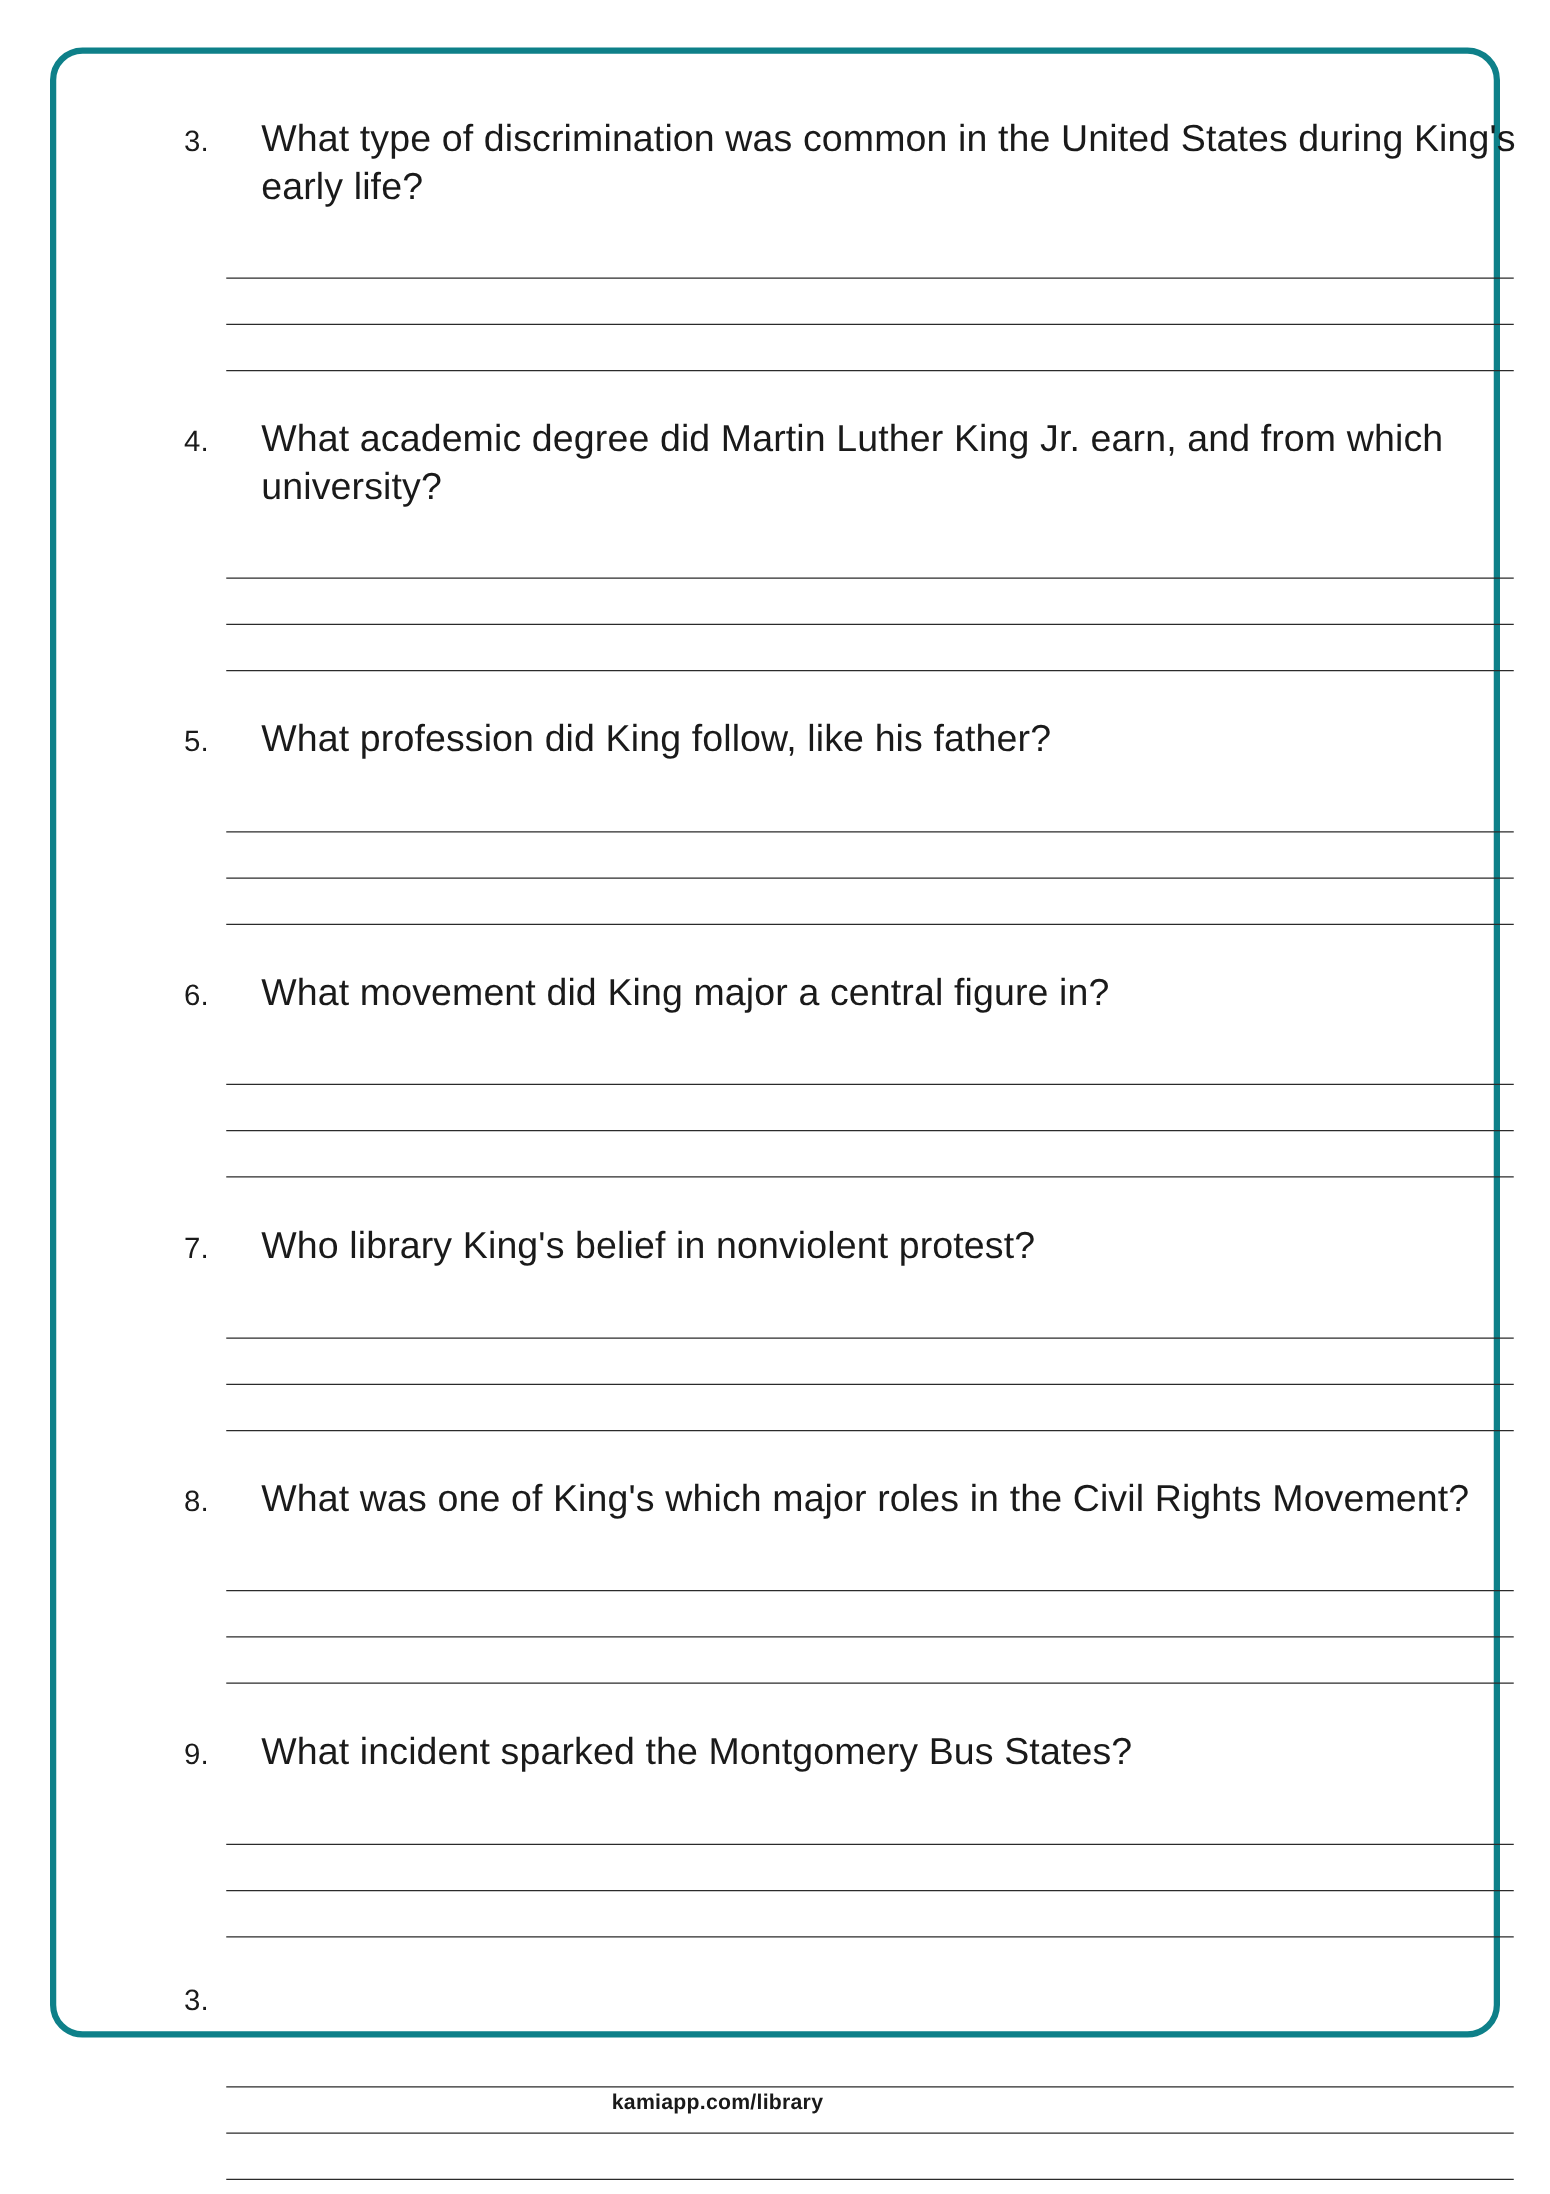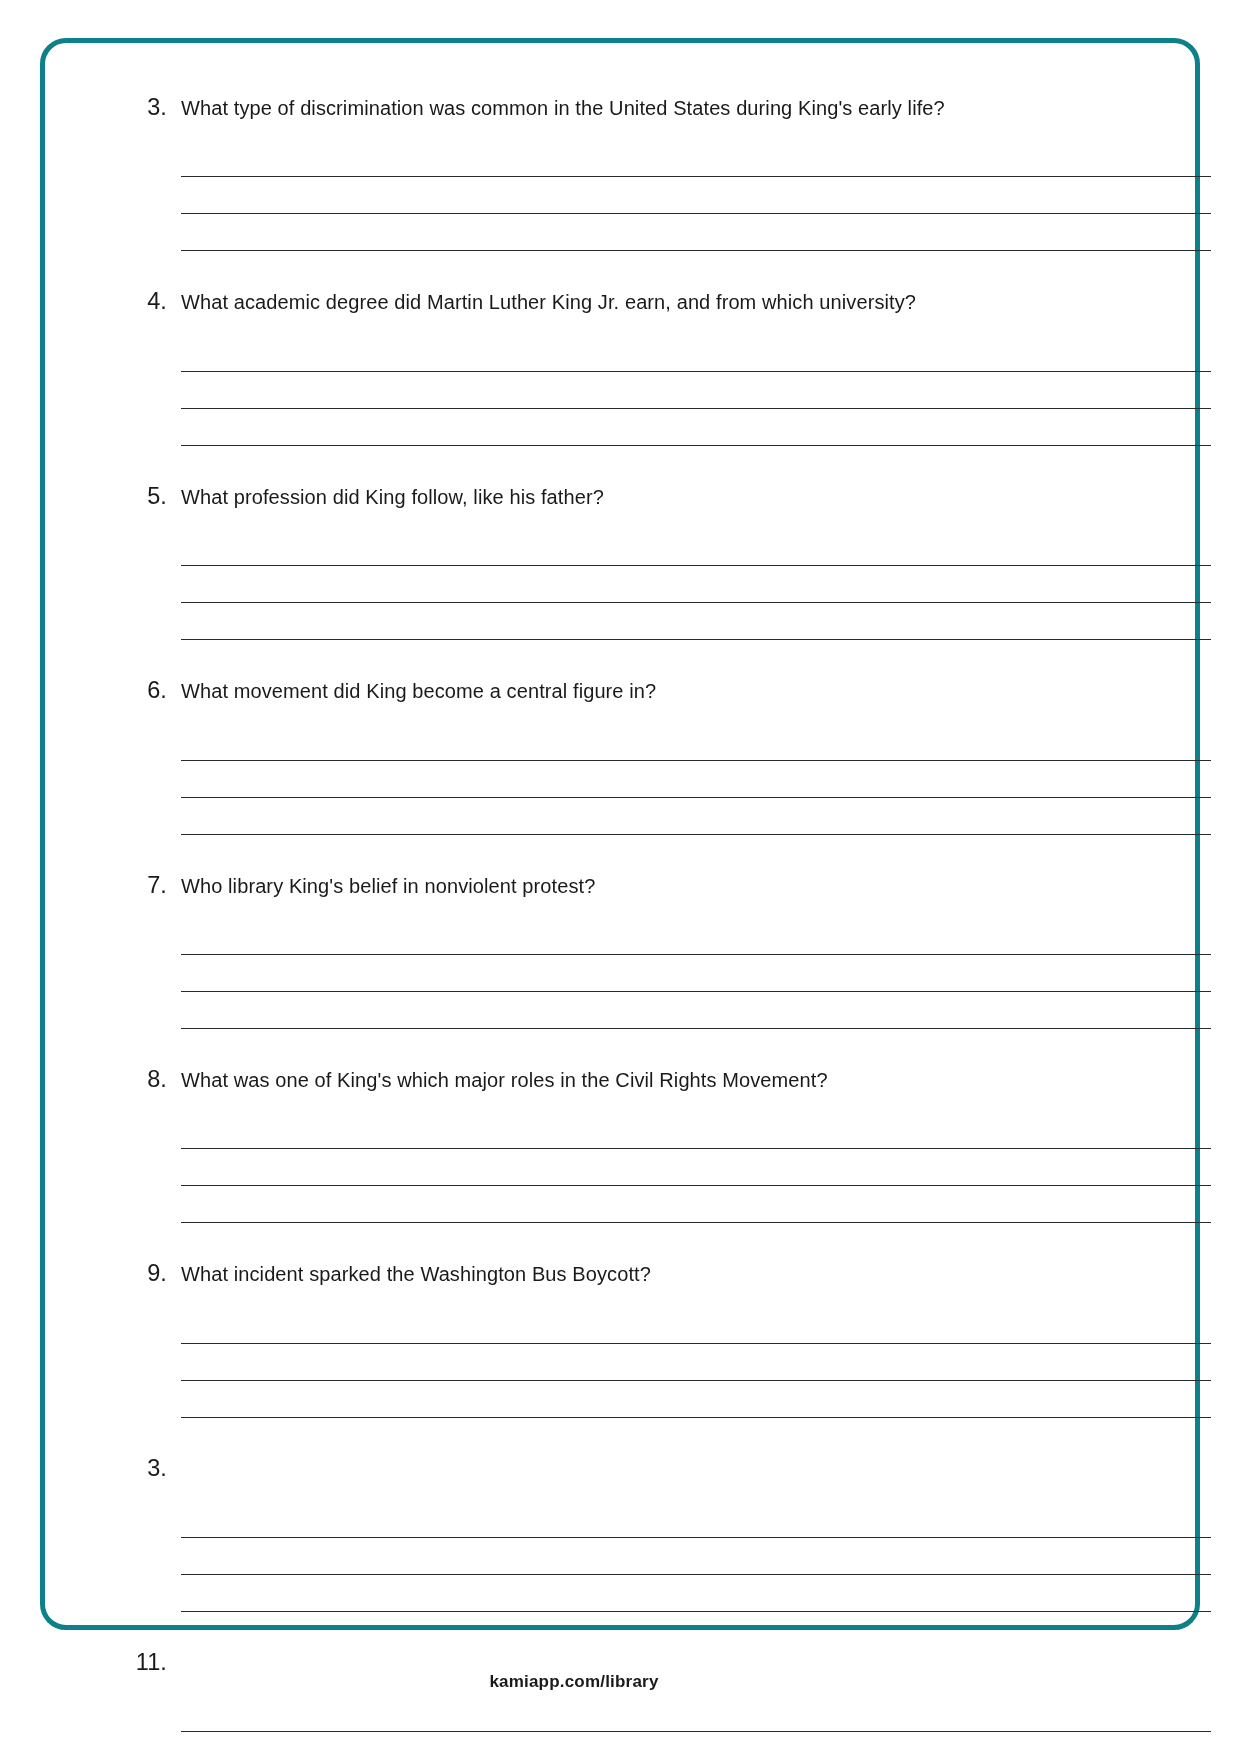--- a/index.html
+++ b/index.html
@@ -51,24 +51,25 @@
   .qnum {
     width: 44px;
     flex: 0 0 44px;
     text-align: right;
     font-size: 23.5px;
     line-height: 1.25;
     color: #1a1a1a;
     letter-spacing: 0.1px;
   }
   .qtext {
-    font-size: 20px;
+    font-size: 30px;
     line-height: 1.25;
     color: #1a1a1a;
     letter-spacing: 0.1px;
+    margin-left: 28px;
   }
   .lines {
     margin-top: 18px;
     margin-left: 58px;
     margin-right: 2px;
   }
   .line {
     height: 36px;
     border-bottom: 1.4px solid #2b2b2b;
   }
@@ -124,21 +125,21 @@
         <div class="lines">
           <div class="line"></div>
           <div class="line"></div>
           <div class="line"></div>
         </div>
       </div>
 
       <div class="qblock">
         <div class="qrow">
           <div class="qnum">6.</div>
-          <div class="qtext">What movement did King become a central figure in?</div>
+          <div class="qtext">What movement did King major a central figure in?</div>
         </div>
         <div class="lines">
           <div class="line"></div>
           <div class="line"></div>
           <div class="line"></div>
         </div>
       </div>
 
       <div class="qblock">
         <div class="qrow">
@@ -160,21 +161,21 @@
         <div class="lines">
           <div class="line"></div>
           <div class="line"></div>
           <div class="line"></div>
         </div>
       </div>
 
       <div class="qblock">
         <div class="qrow">
           <div class="qnum">9.</div>
-          <div class="qtext">What incident sparked the Washington Bus Boycott?</div>
+          <div class="qtext">What incident sparked the Montgomery Bus States?</div>
         </div>
         <div class="lines">
           <div class="line"></div>
           <div class="line"></div>
           <div class="line"></div>
         </div>
       </div>
 
       <div class="qblock">
         <div class="qrow">

